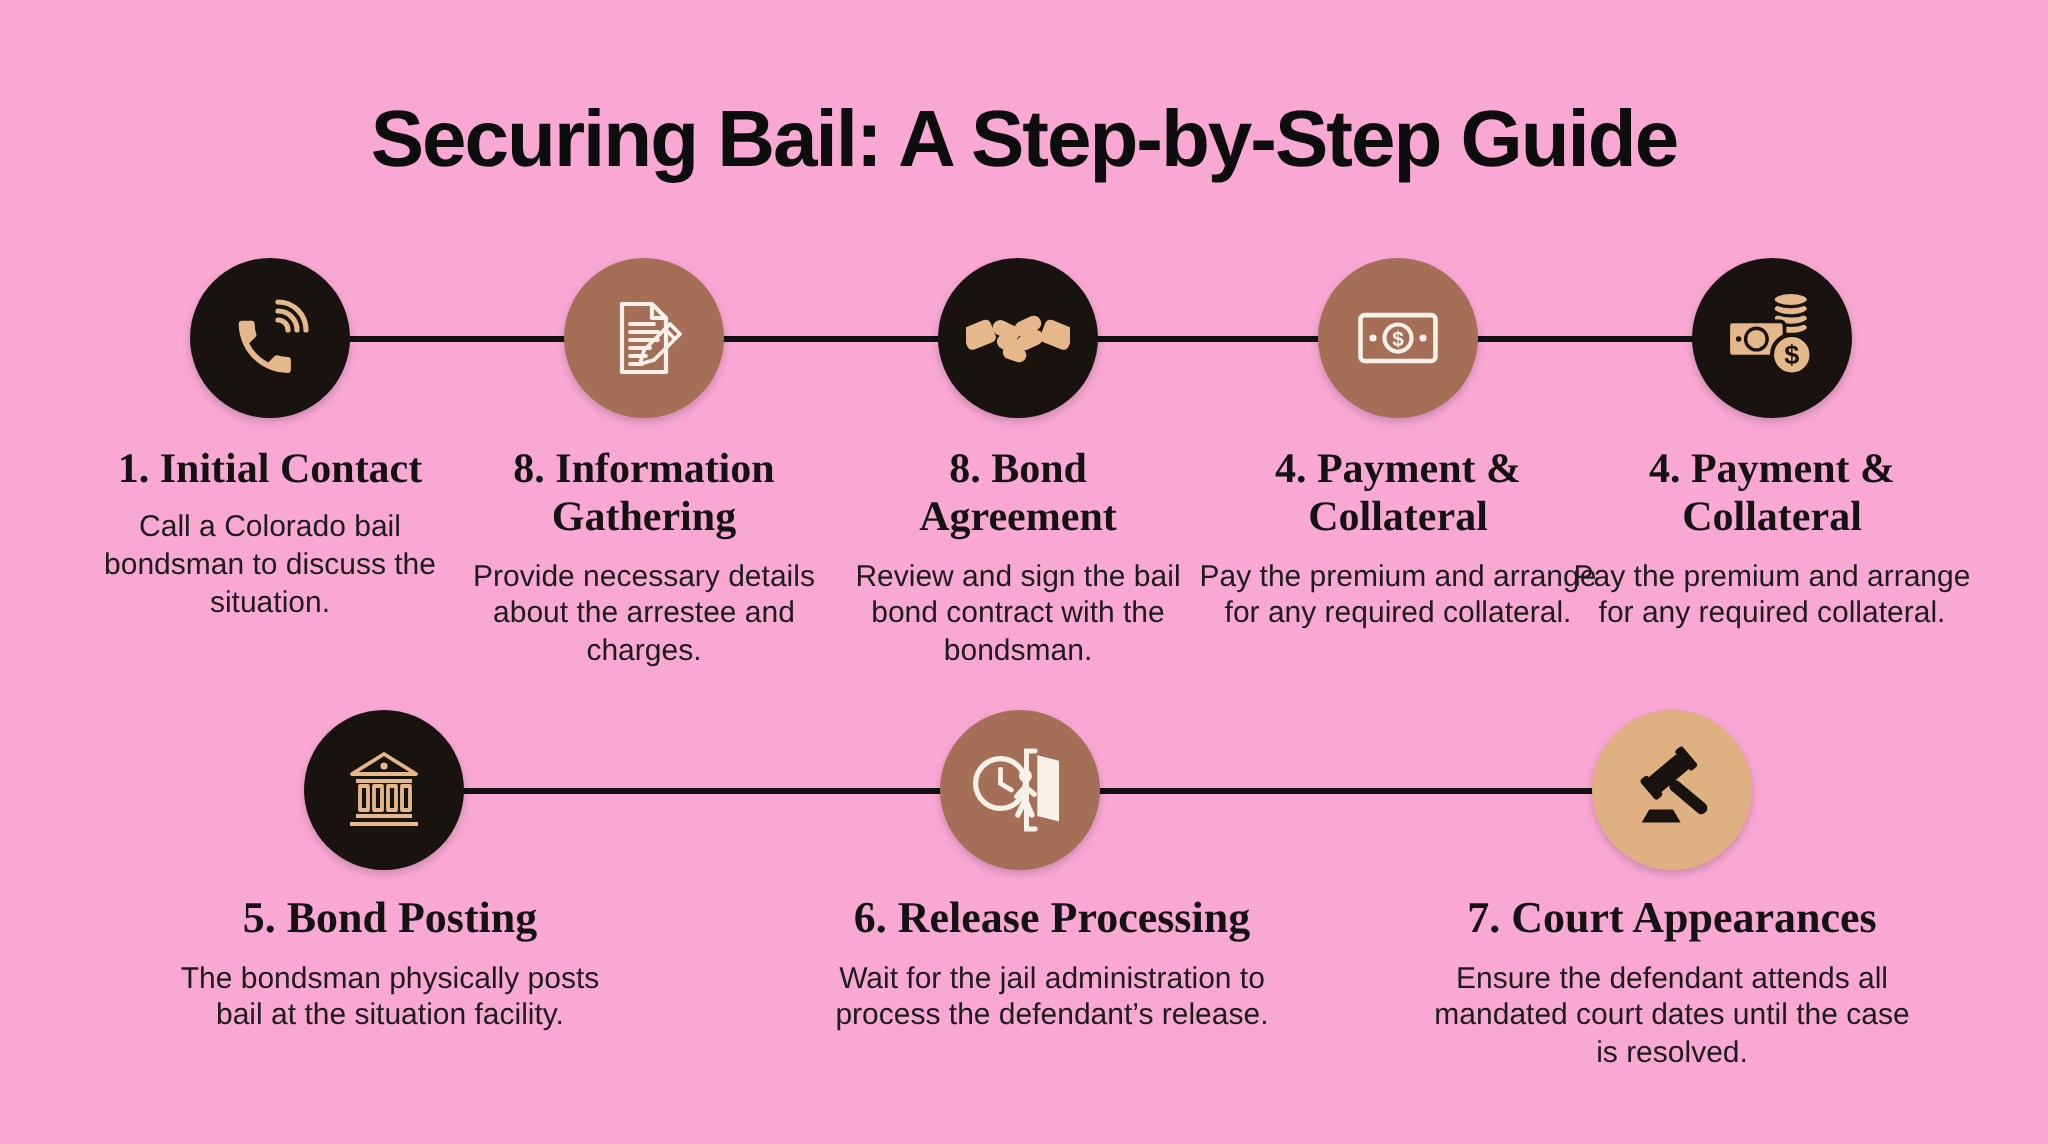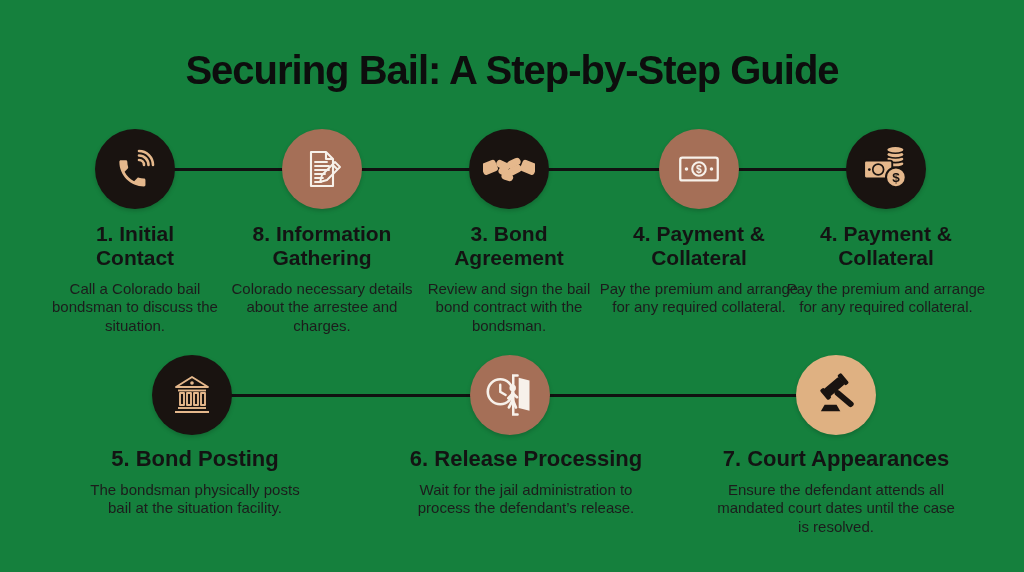--- a/index.html
+++ b/index.html
@@ -1,17 +1,17 @@
 <!DOCTYPE html>
 <html><head>
 <meta charset="utf-8">
 <style>
   html,body{margin:0;padding:0;background:#ffffff;}
   #canvas{
-    position:relative;width:1024px;height:572px;background:#15803d;overflow:hidden;
+    position:relative;width:1024px;height:572px;background:#f9a8d4;overflow:hidden;
     font-family:"Liberation Sans","DejaVu Sans",sans-serif;color:#131313;
   }
   .main-title{
     position:absolute;top:48px;left:0;width:1024px;text-align:center;
     font-size:40px;font-weight:bold;letter-spacing:-1px;color:#0d0d0d;
   }
   .connector{position:absolute;height:3px;background:#111111;}
   #line-top{top:168px;left:135px;width:751px;}
   #line-bottom{top:394px;left:192px;width:644px;}
   .circle{
@@ -19,21 +19,21 @@
     display:flex;align-items:center;justify-content:center;
     box-shadow:0 2px 4px rgba(0,0,0,0.18);
   }
   .circle.black{background:#191310;}
   .circle.brown{background:#a56f57;}
   .circle.tan{background:#dfb182;}
   .circle svg{display:block;}
   .step-text{position:absolute;text-align:center;}
   .step-title{
     font-size:21px;font-weight:bold;line-height:1.16;color:#131313;
-    margin:0 auto 9px auto;max-width:162px;
+    margin:0 auto 9px auto;max-width:162px;font-family:Liberation Serif, serif;
   }
   .step-title.wide{max-width:300px;font-size:22px;}
   .step-desc{
     font-size:15px;line-height:1.24;color:#1c1c1c;margin:0 auto;
   }
   
   .stroke-tan{stroke:#e5b88c;fill:none;}
   .fill-tan{fill:#e5b88c;}
   .stroke-white{stroke:#f7f1ea;fill:none;}
   .fill-white{fill:#f7f1ea;}
@@ -122,24 +122,24 @@
       <text x="33.5" y="36.5" text-anchor="middle" font-size="13" font-weight="bold" fill="#191310" font-family="'Liberation Sans',sans-serif">$</text>
     </svg>
   </div>
 
   <div class="step-text" style="left:35px;top:222px;width:200px;">
     <div class="step-title">1. Initial Contact</div>
     <div class="step-desc">Call a Colorado bail bondsman to discuss the situation.</div>
   </div>
   <div class="step-text" style="left:222px;top:222px;width:200px;">
     <div class="step-title">8. Information Gathering</div>
-    <div class="step-desc">Colorado necessary details about the arrestee and charges.</div>
+    <div class="step-desc">Provide necessary details about the arrestee and charges.</div>
   </div>
   <div class="step-text" style="left:409px;top:222px;width:200px;">
-    <div class="step-title">3. Bond Agreement</div>
+    <div class="step-title">8. Bond Agreement</div>
     <div class="step-desc">Review and sign the bail bond contract with the bondsman.</div>
   </div>
   <div class="step-text" style="left:599px;top:222px;width:200px;">
     <div class="step-title">4. Payment &amp; Collateral</div>
     <div class="step-desc">Pay the premium and arrange for any required collateral.</div>
   </div>
   <div class="step-text" style="left:786px;top:222px;width:200px;">
     <div class="step-title">4. Payment &amp; Collateral</div>
     <div class="step-desc">Pay the premium and arrange for any required collateral.</div>
   </div>

